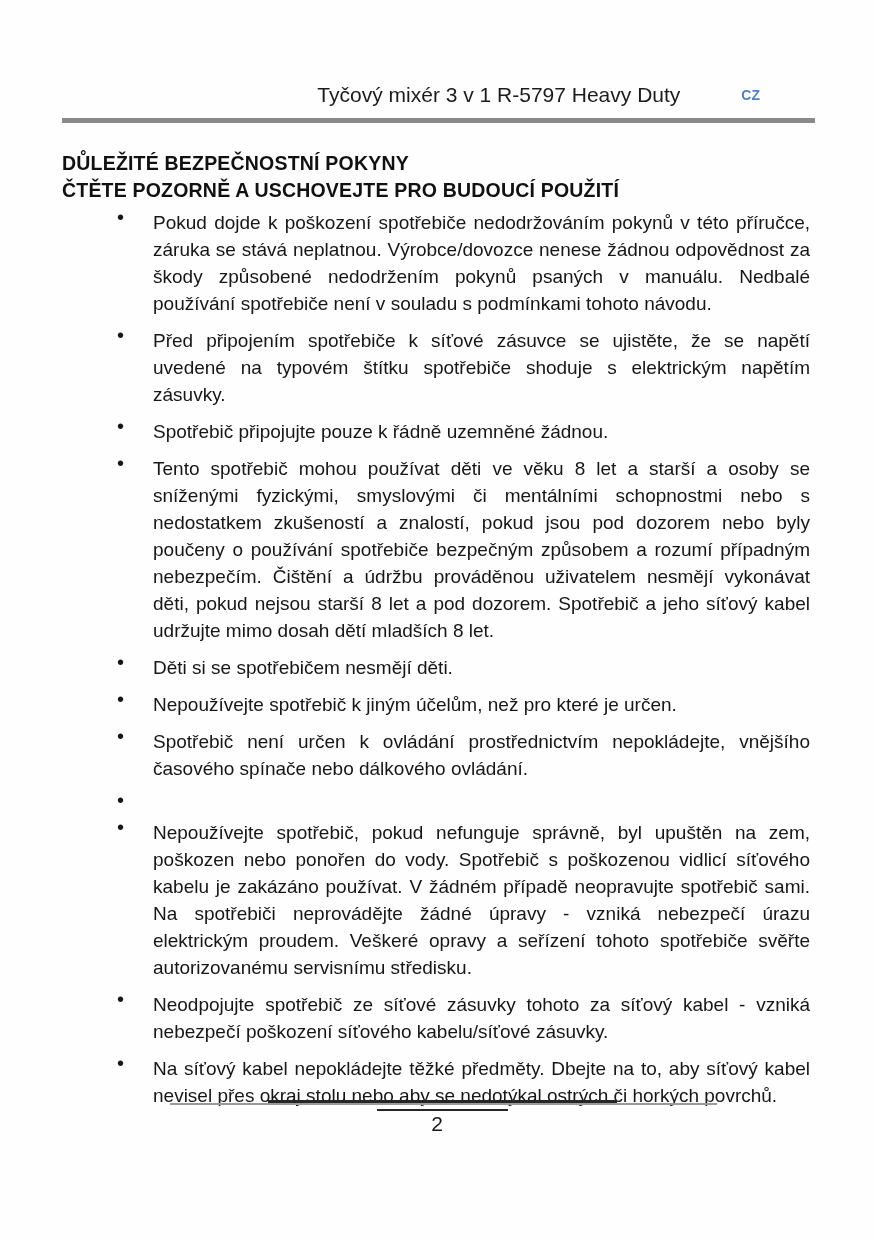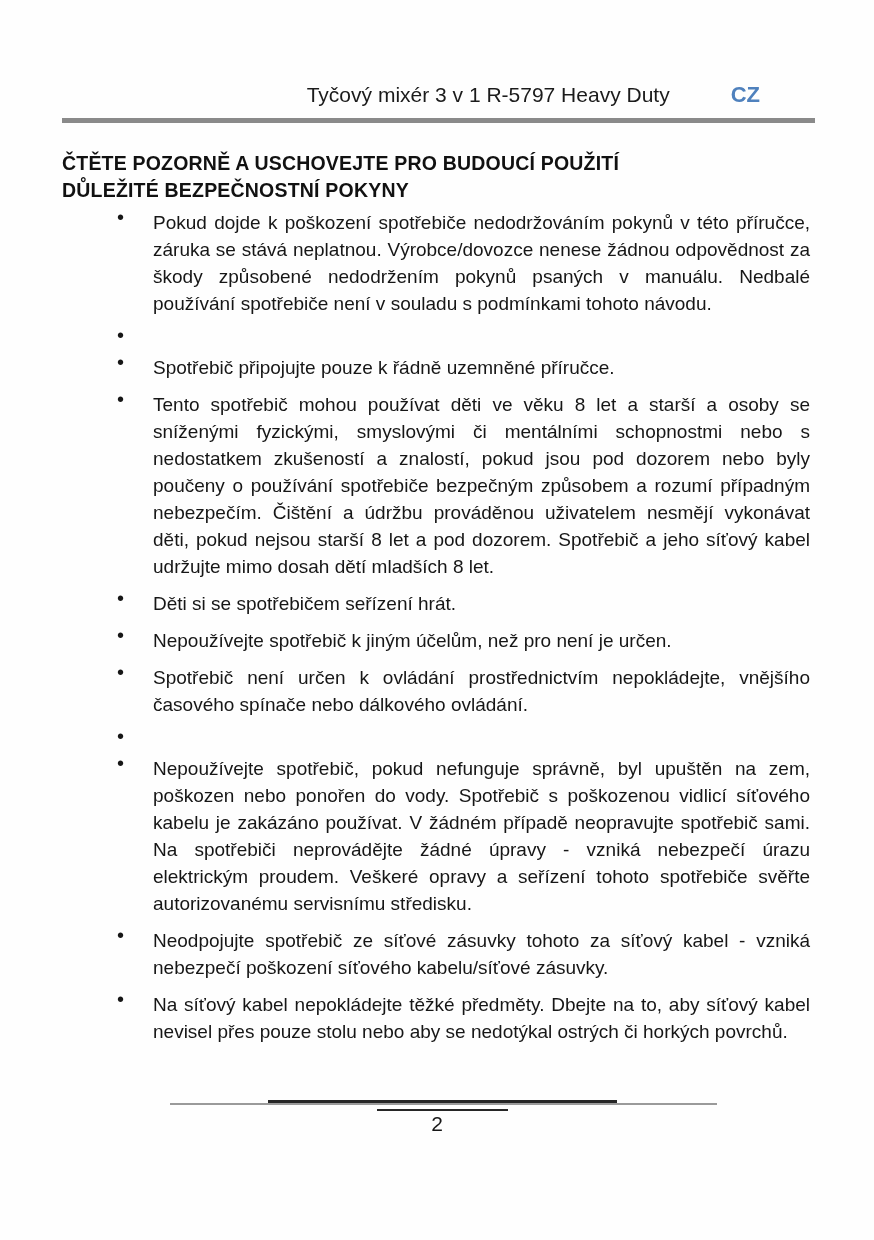--- a/index.html
+++ b/index.html
@@ -29,21 +29,21 @@
     color: #1b1b1b;
   }
   .header-divider {
     width: 4px;
     background: #8a8a8a;
     margin-left: 13px;
     margin-right: 12px;
   }
   .lang-badge {
     align-self: center;
-    font-size: 22px;
+    font-size: 14px;
     font-weight: bold;
     color: #4f81bd;
     margin-right: 55px;
   }
   .header-rule { height: 5px; background: #8a8a8a; }
   
   .content {
     padding: 27px 59px 0 62px;
     font-size: 19px;
     line-height: 27px;
@@ -102,69 +102,70 @@
     <div class="header-row">
       <span class="header-title">Tyčový mixér 3 v 1 R-5797 Heavy Duty</span>
       <span class="header-divider"></span>
       <span class="lang-badge">CZ</span>
     </div>
     <div class="header-rule"></div>
   </header>
 
   <main class="content">
 
+    <h2 class="doc-heading">DŮLEŽITÉ BEZPEČNOSTNÍ POKYNY</h2>
     <h2 class="doc-heading">ČTĚTE POZORNĚ A USCHOVEJTE PRO BUDOUCÍ POUŽITÍ</h2>
-    <h2 class="doc-heading">DŮLEŽITÉ BEZPEČNOSTNÍ POKYNY</h2>
 
     <div class="bullet-list">
       <div class="bullet-item">
         <span class="bullet-dot">•</span>
         <p class="bullet-text">Pokud dojde k poškození spotřebiče nedodržováním pokynů v této příručce, záruka se stává neplatnou. Výrobce/dovozce nenese žádnou odpovědnost za škody způsobené nedodržením pokynů psaných v manuálu. Nedbalé používání spotřebiče není v souladu s podmínkami tohoto návodu.</p>
       </div>
       <div class="bullet-item">
         <span class="bullet-dot">•</span>
+        <p class="bullet-text">Před připojením spotřebiče k síťové zásuvce se ujistěte, že se napětí uvedené na typovém štítku spotřebiče shoduje s elektrickým napětím zásuvky.</p>
       </div>
       <div class="bullet-item">
         <span class="bullet-dot">•</span>
-        <p class="bullet-text">Spotřebič připojujte pouze k řádně uzemněné příručce.</p>
+        <p class="bullet-text">Spotřebič připojujte pouze k řádně uzemněné žádnou.</p>
       </div>
     </div>
 
 
     <div class="bullet-list">
       <div class="bullet-item">
         <span class="bullet-dot">•</span>
         <p class="bullet-text">Tento spotřebič mohou používat děti ve věku 8 let a starší a osoby se sníženými fyzickými, smyslovými či mentálními schopnostmi nebo s nedostatkem zkušeností a znalostí, pokud jsou pod dozorem nebo byly poučeny o používání spotřebiče bezpečným způsobem a rozumí případným nebezpečím. Čištění a údržbu prováděnou uživatelem nesmějí vykonávat děti, pokud nejsou starší 8 let a pod dozorem. Spotřebič a jeho síťový kabel udržujte mimo dosah dětí mladších 8 let.</p>
       </div>
       <div class="bullet-item">
         <span class="bullet-dot">•</span>
-        <p class="bullet-text">Děti si se spotřebičem seřízení hrát.</p>
+        <p class="bullet-text">Děti si se spotřebičem nesmějí děti.</p>
       </div>
       <div class="bullet-item">
         <span class="bullet-dot">•</span>
-        <p class="bullet-text">Nepoužívejte spotřebič k jiným účelům, než pro není je určen.</p>
+        <p class="bullet-text">Nepoužívejte spotřebič k jiným účelům, než pro které je určen.</p>
       </div>
       <div class="bullet-item">
         <span class="bullet-dot">•</span>
         <p class="bullet-text">Spotřebič není určen k ovládání prostřednictvím nepokládejte, vnějšího časového spínače nebo dálkového ovládání.</p>
       </div>
       <div class="bullet-item">
         <span class="bullet-dot">•</span>
       </div>
       <div class="bullet-item">
         <span class="bullet-dot">•</span>
         <p class="bullet-text">Nepoužívejte spotřebič, pokud nefunguje správně, byl upuštěn na zem, poškozen nebo ponořen do vody. Spotřebič s poškozenou vidlicí síťového kabelu je zakázáno používat. V žádném případě neopravujte spotřebič sami. Na spotřebiči neprovádějte žádné úpravy - vzniká nebezpečí úrazu elektrickým proudem. Veškeré opravy a seřízení tohoto spotřebiče svěřte autorizovanému servisnímu středisku.</p>
       </div>
       <div class="bullet-item">
         <span class="bullet-dot">•</span>
         <p class="bullet-text">Neodpojujte spotřebič ze síťové zásuvky tohoto za síťový kabel - vzniká nebezpečí poškození síťového kabelu/síťové zásuvky.</p>
       </div>
       <div class="bullet-item">
         <span class="bullet-dot">•</span>
-        <p class="bullet-text">Na síťový kabel nepokládejte těžké předměty. Dbejte na to, aby síťový kabel nevisel přes pouze stolu nebo aby se nedotýkal ostrých či horkých povrchů.</p>
+        <p class="bullet-text">Na síťový kabel nepokládejte těžké předměty. Dbejte na to, aby síťový kabel nevisel přes okraj stolu nebo aby se nedotýkal ostrých či horkých povrchů.</p>
       </div>
     </div>
 
   </main>
 
   <div class="footer-line-gray"></div>
   <div class="footer-line-dark"></div>
   <div class="footer-line-short"></div>
   <div class="page-number">2</div>
 

